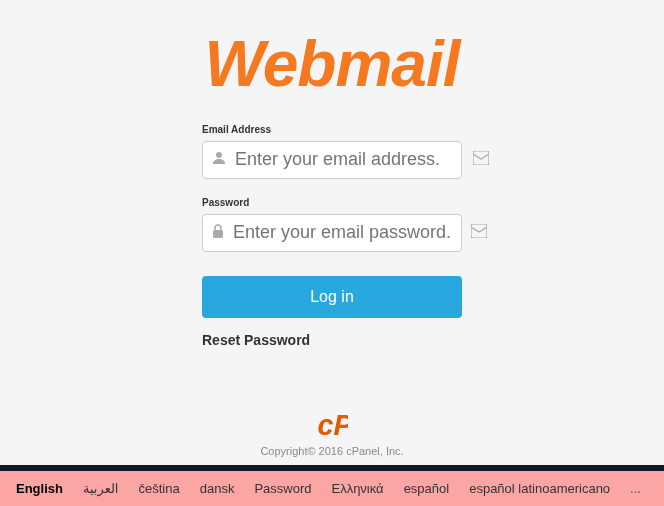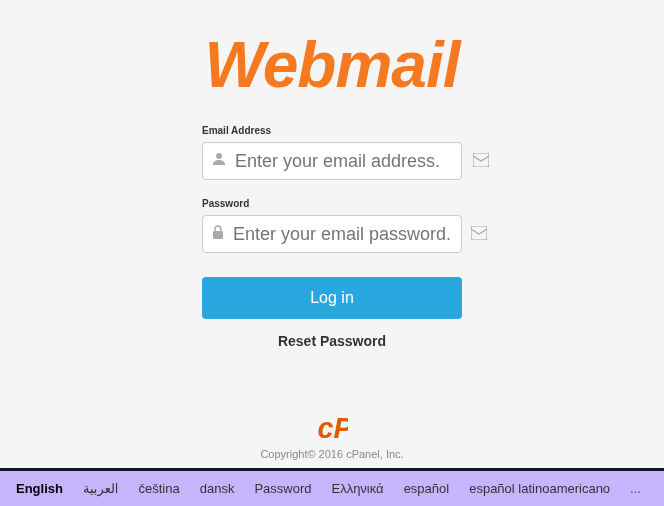--- a/index.html
+++ b/index.html
@@ -101,32 +101,32 @@
       font-size: 16px;
       font-weight: 500;
       border: none;
       border-radius: 4px;
       cursor: pointer;
       margin-bottom: 14px;
       margin-top: 6px;
     }
 
     .reset-password {
-      text-align: center;
+      text-align: left;
       font-size: 14px;
       font-weight: bold;
       color: #333;
       cursor: pointer;
       text-decoration: none;
     }
 
     .language-bar {
       width: 100%;
-      background: #c4b5fd;
-      border-top: 3px solid #0f172a;
+      background: #fca5a5;
+      border-top: 6px solid #0f172a;
       padding: 10px 16px;
       display: flex;
       align-items: center;
       gap: 20px;
       font-size: 13px;
       color: #333;
       flex-shrink: 0;
     }
 
     .lang-item {

